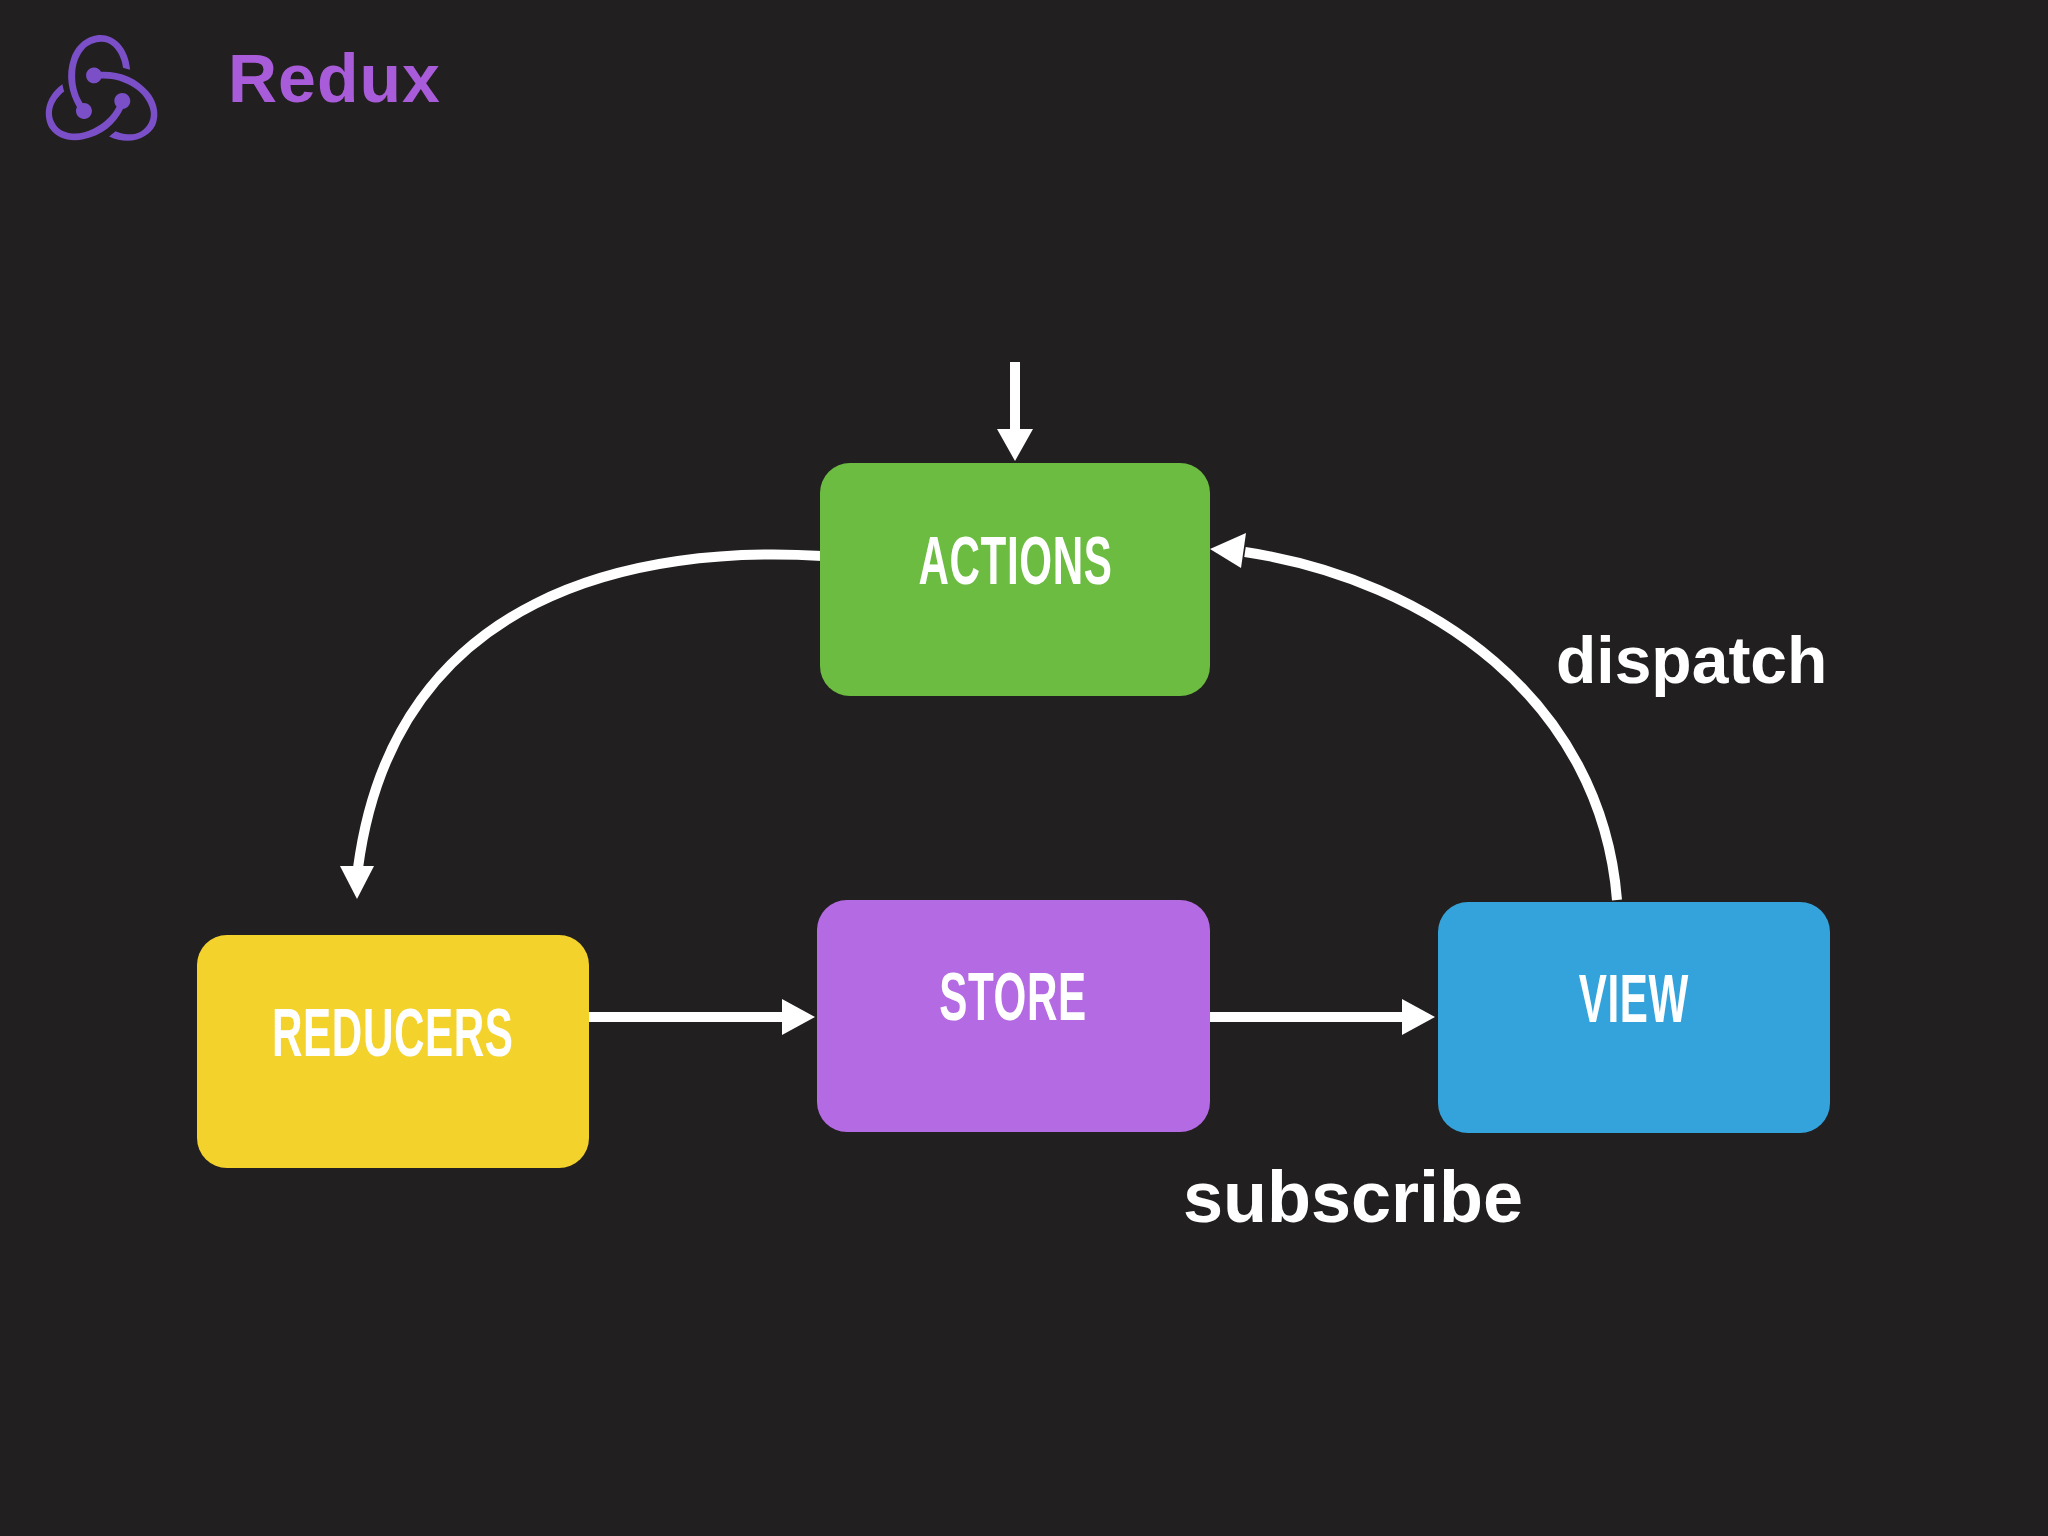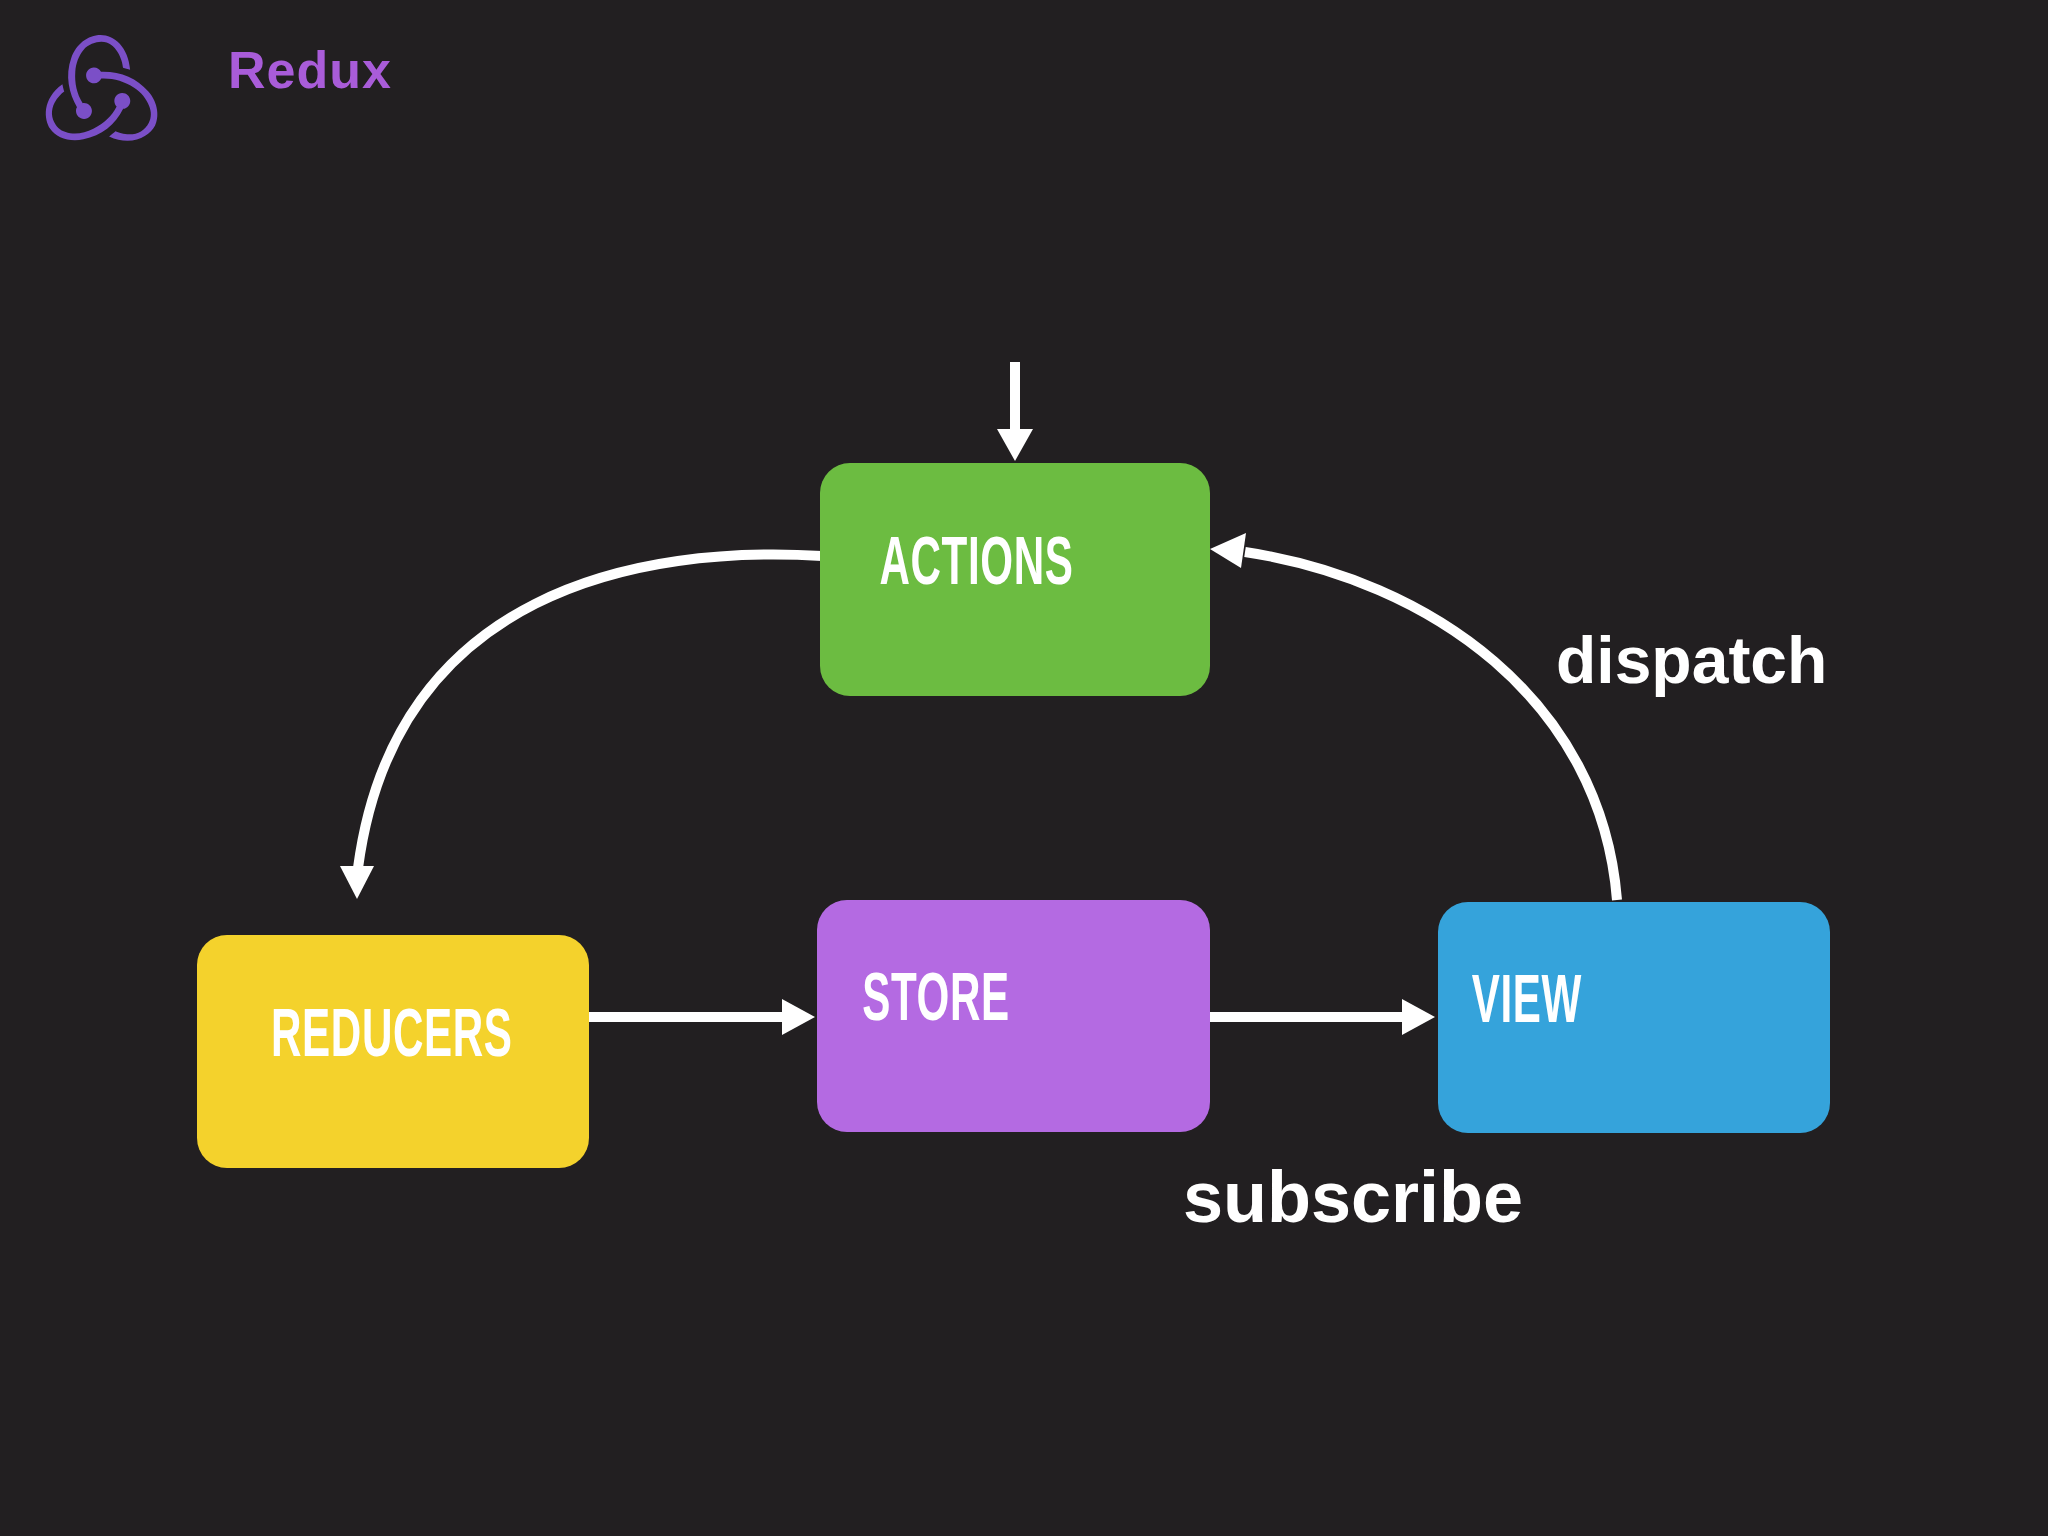--- a/index.html
+++ b/index.html
@@ -24,35 +24,35 @@
     position: absolute;
     left: 30px;
     top: 16px;
     width: 142px;
     height: 142px;
   }
   #app-title {
     position: absolute;
     left: 228px;
     top: 44px;
-    font-size: 52px;
+    font-size: 68px;
     font-weight: bold;
     line-height: 1;
     letter-spacing: 1px;
     color: #A95CD9;
     white-space: nowrap;
   }
 
   
   .node {
     position: absolute;
     border-radius: 30px;
     display: flex;
     align-items: center;
-    justify-content: flex-start;
+    justify-content: center;
   }
   .node-label {
     font-weight: bold;
     font-size: 68px;
     line-height: 1;
     color: #FFFFFF;
     white-space: nowrap;
     letter-spacing: 1px;
     transform: scaleX(0.62) translateY(-20px);
   }

